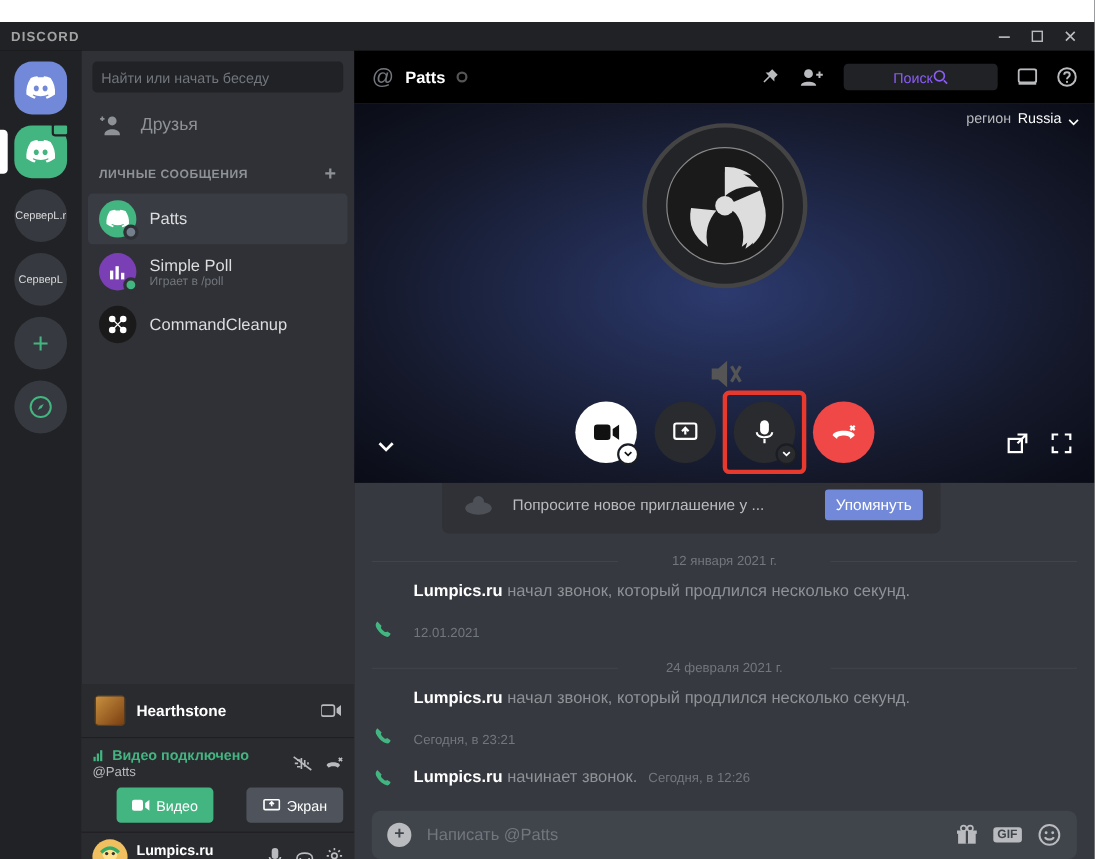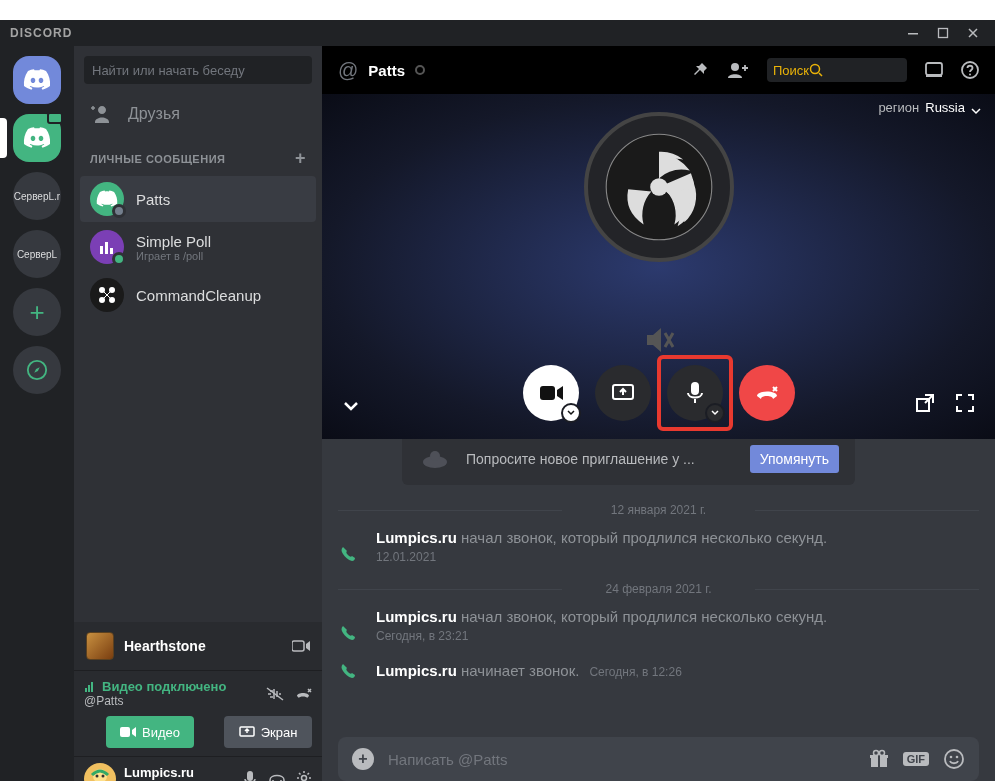--- a/index.html
+++ b/index.html
@@ -45,21 +45,21 @@
 .user-info { flex: 1; line-height: 1.2; }
 .user-name { color: #fff; font-size: 13px; font-weight: 600; }
 .user-tag { color: #b9bbbe; font-size: 11px; }
 .user-controls { display: flex; gap: 10px; color: #b9bbbe; }
 .main { flex: 1; background: #36393f; display: flex; flex-direction: column; position: relative; }
 .header { height: 48px; display: flex; align-items: center; padding: 0 16px; gap: 10px; background: #000; }
 .header .at { color: #72767d; font-size: 20px; }
 .header-name { color: #fff; font-weight: 600; font-size: 15px; }
 .header-status-dot { width:10px; height:10px; border-radius:50%; border:2px solid #555; }
 .header-actions { margin-left: auto; display: flex; align-items: center; gap: 18px; color: #b9bbbe; }
-.header-search { background: #202225; width: 140px; height: 24px; border-radius: 4px; padding: 12px 6px; color: #eab308; font-size: 13px; display: flex; align-items: center; justify-content:flex-start; }
+.header-search { background: #202225; width: 140px; height: 24px; border-radius: 4px; padding: 12px 6px; color: #8b5cf6; font-size: 13px; display: flex; align-items: center; justify-content:center; }
 .call-area { height: 345px; background: radial-gradient(ellipse at center, #2c3a6e 0%, #141829 70%, #0a0c16 100%); position: relative; display: flex; flex-direction: column; align-items: center; }
 .region { position: absolute; top: 6px; right: 14px; color: #b9bbbe; font-size: 13px; display:flex; align-items:flex-end; gap:6px; }
 .region .name { color:#fff; }
 .call-avatar { width: 150px; height: 150px; border-radius: 50%; background: #232428; border:4px solid #444; margin-top: 18px; display:flex; align-items:center; justify-content:center; overflow:hidden; }
 .call-controls { margin-top: auto; margin-bottom: 18px; display: flex; align-items: center; gap: 16px; position:relative; }
 .cbtn { width: 56px; height: 56px; border-radius: 50%; display: flex; align-items: center; justify-content: center; cursor: pointer; position: relative; }
 .cbtn.white { background: #fff; color: #111; }
 .cbtn.dark { background: #2a2b2e; color: #fff; }
 .cbtn.red { background: #f04747; color: #fff; }
 .cbtn .mini { position: absolute; bottom: -2px; right: -2px; width: 20px; height: 20px; border-radius: 50%; background: #2a2b2e; border:2px solid #1b1d24; display:flex; align-items:center; justify-content:center; color:#fff; }
@@ -71,21 +71,21 @@
 .invite-banner { background: #2f3136; margin: 0 16px; border-radius: 4px; padding: 12px 16px; display: flex; align-items: center; gap: 14px; color: #b9bbbe; font-size: 14px; }
 .invite-banner button { background:#7289da; color:#fff; border:none; padding:6px 10px; border-radius:3px; font-size:14px; margin-left:auto; }
 .messages { flex: 1; overflow-y: auto; padding: 0 16px; }
 .divider { text-align: center; color: #72767d; font-size: 12px; margin: 18px 0 10px; position:relative; }
 .divider::before, .divider::after { content:""; position:absolute; top:50%; width:35%; height:1px; background:#40444b; }
 .divider::before { left:0; } .divider::after { right:0; }
 .msg { display: flex; align-items: flex-end; gap: 18px; margin: 8px 0 16px; }
 .msg-icon { width: 20px; height: 20px; display:flex; align-items:center; justify-content:center; margin-top:2px; }
 .msg-text { color: #8e9297; font-size: 15px; line-height: 1.4; }
 .msg-text b { color: #fff; font-weight: 600; }
-.msg-time { color: #72767d; font-size: 12px; margin-top: 2px; }
+.msg-time { color: #72767d; font-size: 12px; margin-top: 20px; }
 .msg-time.inline { display:inline; margin-left:10px; }
 .input-area { margin: 0 16px 20px; background: #40444b; border-radius: 8px; height: 44px; display: flex; align-items: center; padding: 0 14px; gap: 14px; }
 .input-area .plus { width:22px; height:22px; border-radius:50%; background:#b9bbbe; color:#40444b; display:flex; align-items:center; justify-content:center; font-weight:bold; }
 .input-area .placeholder { flex:1; color:#72767d; font-size:15px; }
 .input-area .ricons { display:flex; gap:14px; color:#b9bbbe; align-items:center; }
 .gif-badge { font-size: 11px; font-weight: 700; background:#b9bbbe; color:#40444b; padding:1px 4px; border-radius:3px; }
 svg { display: block; }
 </style>
 </head>
 <body>

